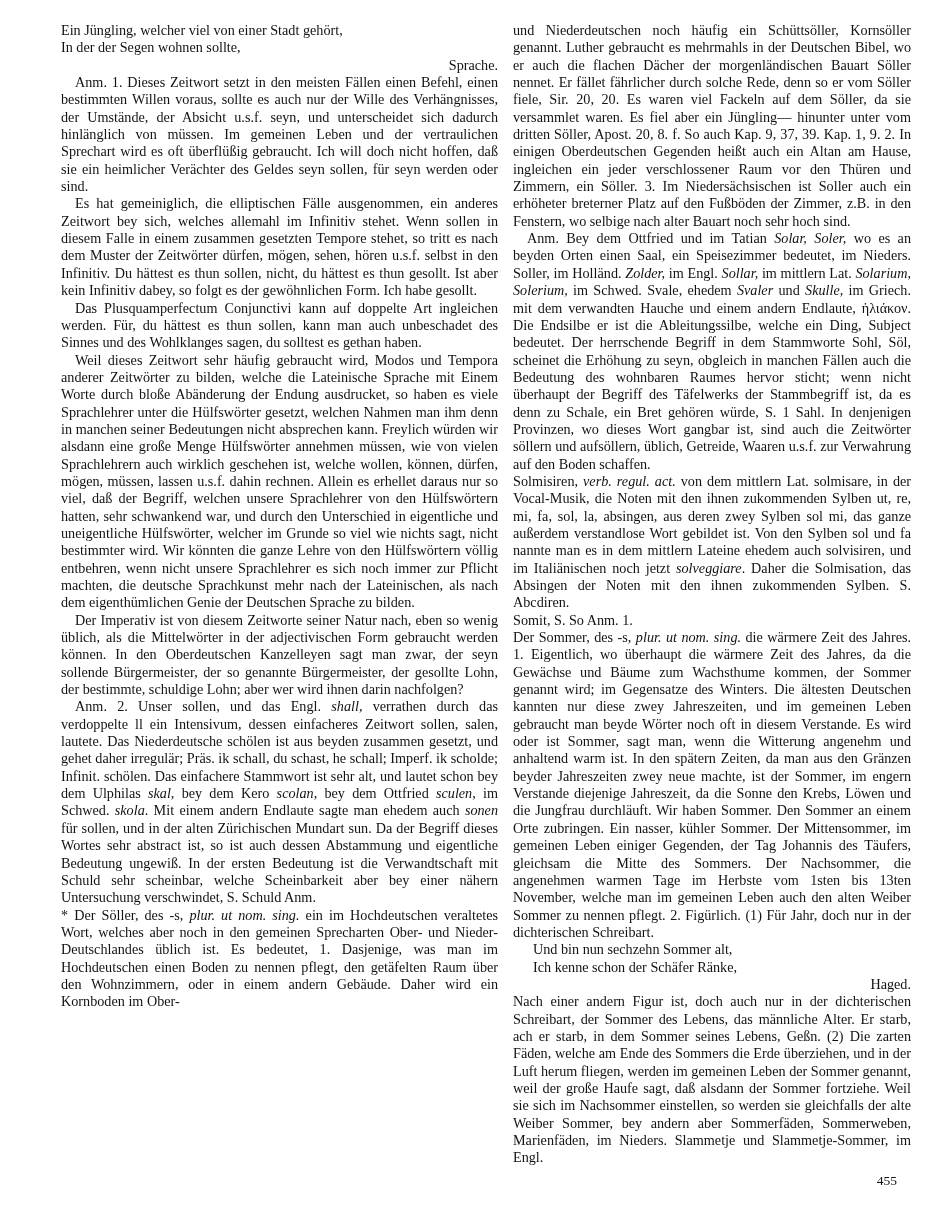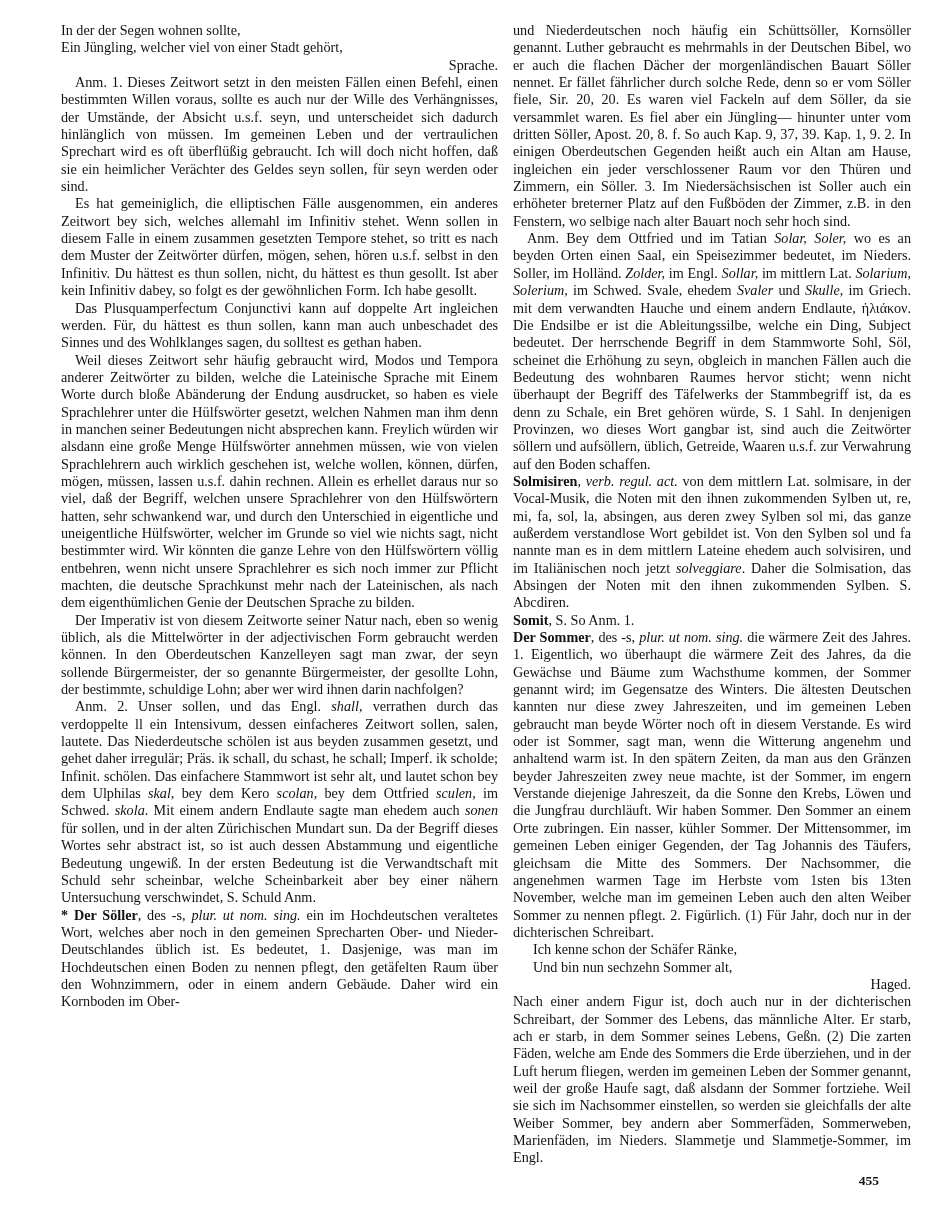--- a/index.html
+++ b/index.html
@@ -11,47 +11,46 @@
   }
   .col{position:absolute;top:22px;text-align:justify;}
   #col-left{left:61px;width:437px;}
   #col-right{left:513px;width:398px;}
   p.block{margin:0;padding:0;}
   .p-indent{text-indent:14px;}
   .p-flush{text-indent:0;}
   .verse{text-align:left;padding-left:28px;}
   #col-right .verse{padding-left:20px;}
   .attribution{text-align:right;padding-right:6px;}
-  .b{font-weight:700;}
+  .b{font-weight:400;}
   .i{font-style:italic;}
   #page-number{
-    position:absolute;top:1172px;left:819px;width:60px;text-align:right;
+    position:absolute;top:1172px;left:837px;width:60px;text-align:right;
     font-size:13.5px;
-    font-weight:bold;
   }
 </style>
 </head>
 <body>
 
 <div class="col" id="col-left">
+    <p class="block verse"><span>Ein Jüngling, welcher viel von einer Stadt gehört,</span></p>
     <p class="block verse"><span>In der der Segen wohnen sollte,</span></p>
-    <p class="block verse"><span>Ein Jüngling, welcher viel von einer Stadt gehört,</span></p>
     <p class="block attribution"><span>Sprache.</span></p>
     <p class="block p-indent"><span>Anm. 1. Dieses Zeitwort setzt in den meisten Fällen einen Befehl, einen bestimmten Willen voraus, sollte es auch nur der Wille des Verhängnisses, der Umstände, der Absicht u.s.f. seyn, und unterscheidet sich dadurch hinlänglich von müssen. Im gemeinen Leben und der vertraulichen Sprechart wird es oft überflüßig gebraucht. Ich will doch nicht hoffen, daß sie ein heimlicher Verächter des Geldes seyn sollen, für seyn werden oder sind.</span></p>
     <p class="block p-indent"><span>Es hat gemeiniglich, die elliptischen Fälle ausgenommen, ein anderes Zeitwort bey sich, welches allemahl im Infinitiv stehet. Wenn sollen in diesem Falle in einem zusammen gesetzten Tempore stehet, so tritt es nach dem Muster der Zeitwörter dürfen, mögen, sehen, hören u.s.f. selbst in den Infinitiv. Du hättest es thun sollen, nicht, du hättest es thun gesollt. Ist aber kein Infinitiv dabey, so folgt es der gewöhnlichen Form. Ich habe gesollt.</span></p>
     <p class="block p-indent"><span>Das Plusquamperfectum Conjunctivi kann auf doppelte Art ingleichen werden. Für, du hättest es thun sollen, kann man auch unbeschadet des Sinnes und des Wohlklanges sagen, du solltest es gethan haben.</span></p>
     <p class="block p-indent"><span>Weil dieses Zeitwort sehr häufig gebraucht wird, Modos und Tempora anderer Zeitwörter zu bilden, welche die Lateinische Sprache mit Einem Worte durch bloße Abänderung der Endung ausdrucket, so haben es viele Sprachlehrer unter die Hülfswörter gesetzt, welchen Nahmen man ihm denn in manchen seiner Bedeutungen nicht absprechen kann. Freylich würden wir alsdann eine große Menge Hülfswörter annehmen müssen, wie von vielen Sprachlehrern auch wirklich geschehen ist, welche wollen, können, dürfen, mögen, müssen, lassen u.s.f. dahin rechnen. Allein es erhellet daraus nur so viel, daß der Begriff, welchen unsere Sprachlehrer von den Hülfswörtern hatten, sehr schwankend war, und durch den Unterschied in eigentliche und uneigentliche Hülfswörter, welcher im Grunde so viel wie nichts sagt, nicht bestimmter wird. Wir könnten die ganze Lehre von den Hülfswörtern völlig entbehren, wenn nicht unsere Sprachlehrer es sich noch immer zur Pflicht machten, die deutsche Sprachkunst mehr nach der Lateinischen, als nach dem eigenthümlichen Genie der Deutschen Sprache zu bilden.</span></p>
     <p class="block p-indent"><span>Der Imperativ ist von diesem Zeitworte seiner Natur nach, eben so wenig üblich, als die Mittelwörter in der adjectivischen Form gebraucht werden können. In den Oberdeutschen Kanzelleyen sagt man zwar, der seyn sollende Bürgermeister, der so genannte Bürgermeister, der gesollte Lohn, der bestimmte, schuldige Lohn; aber wer wird ihnen darin nachfolgen?</span></p>
     <p class="block p-indent"><span>Anm. 2. Unser sollen, und das Engl. </span><span class="i">shall</span><span>, verrathen durch das verdoppelte ll ein Intensivum, dessen einfacheres Zeitwort sollen, salen, lautete. Das Niederdeutsche schölen ist aus beyden zusammen gesetzt, und gehet daher irregulär; Präs. ik schall, du schast, he schall; Imperf. ik scholde; Infinit. schölen. Das einfachere Stammwort ist sehr alt, und lautet schon bey dem Ulphilas </span><span class="i">skal</span><span>, bey dem Kero </span><span class="i">scolan</span><span>, bey dem Ottfried </span><span class="i">sculen</span><span>, im Schwed. </span><span class="i">skola</span><span>. Mit einem andern Endlaute sagte man ehedem auch </span><span class="i">sonen</span><span> für sollen, und in der alten Zürichischen Mundart sun. Da der Begriff dieses Wortes sehr abstract ist, so ist auch dessen Abstammung und eigentliche Bedeutung ungewiß. In der ersten Bedeutung ist die Verwandtschaft mit Schuld sehr scheinbar, welche Scheinbarkeit aber bey einer nähern Untersuchung verschwindet, S. Schuld Anm.</span></p>
     <p class="block p-flush"><span class="b">* Der Söller</span><span>, des -s, </span><span class="i">plur. ut nom. sing.</span><span> ein im Hochdeutschen veraltetes Wort, welches aber noch in den gemeinen Sprecharten Ober- und Nieder-Deutschlandes üblich ist. Es bedeutet, 1. Dasjenige, was man im Hochdeutschen einen Boden zu nennen pflegt, den getäfelten Raum über den Wohnzimmern, oder in einem andern Gebäude. Daher wird ein Kornboden im Ober-</span></p>
   </div>
 <div class="col" id="col-right">
     <p class="block p-flush"><span>und Niederdeutschen noch häufig ein Schüttsöller, Kornsöller genannt. Luther gebraucht es mehrmahls in der Deutschen Bibel, wo er auch die flachen Dächer der morgenländischen Bauart Söller nennet. Er fället fährlicher durch solche Rede, denn so er vom Söller fiele, Sir. 20, 20. Es waren viel Fackeln auf dem Söller, da sie versammlet waren. Es fiel aber ein Jüngling— hinunter unter vom dritten Söller, Apost. 20, 8. f. So auch Kap. 9, 37, 39. Kap. 1, 9. 2. In einigen Oberdeutschen Gegenden heißt auch ein Altan am Hause, ingleichen ein jeder verschlossener Raum vor den Thüren und Zimmern, ein Söller. 3. Im Niedersächsischen ist Soller auch ein erhöheter breterner Platz auf den Fußböden der Zimmer, z.B. in den Fenstern, wo selbige nach alter Bauart noch sehr hoch sind.</span></p>
     <p class="block p-indent"><span>Anm. Bey dem Ottfried und im Tatian </span><span class="i">Solar, Soler,</span><span> wo es an beyden Orten einen Saal, ein Speisezimmer bedeutet, im Nieders. Soller, im Holländ. </span><span class="i">Zolder,</span><span> im Engl. </span><span class="i">Sollar,</span><span> im mittlern Lat. </span><span class="i">Solarium, Solerium,</span><span> im Schwed. Svale, ehedem </span><span class="i">Svaler</span><span> und </span><span class="i">Skulle,</span><span> im Griech. mit dem verwandten Hauche und einem andern Endlaute, ἡλιάκον. Die Endsilbe er ist die Ableitungssilbe, welche ein Ding, Subject bedeutet. Der herrschende Begriff in dem Stammworte Sohl, Söl, scheinet die Erhöhung zu seyn, obgleich in manchen Fällen auch die Bedeutung des wohnbaren Raumes hervor sticht; wenn nicht überhaupt der Begriff des Täfelwerks der Stammbegriff ist, da es denn zu Schale, ein Bret gehören würde, S. 1 Sahl. In denjenigen Provinzen, wo dieses Wort gangbar ist, sind auch die Zeitwörter söllern und aufsöllern, üblich, Getreide, Waaren u.s.f. zur Verwahrung auf den Boden schaffen.</span></p>
     <p class="block p-flush"><span class="b">Solmisiren</span><span>, </span><span class="i">verb. regul. act.</span><span> von dem mittlern Lat. solmisare, in der Vocal-Musik, die Noten mit den ihnen zukommenden Sylben ut, re, mi, fa, sol, la, absingen, aus deren zwey Sylben sol mi, das ganze außerdem verstandlose Wort gebildet ist. Von den Sylben sol und fa nannte man es in dem mittlern Lateine ehedem auch solvisiren, und im Italiänischen noch jetzt </span><span class="i">solveggiare</span><span>. Daher die Solmisation, das Absingen der Noten mit den ihnen zukommenden Sylben. S. Abcdiren.</span></p>
     <p class="block p-flush"><span class="b">Somit</span><span>, S. So Anm. 1.</span></p>
     <p class="block p-flush"><span class="b">Der Sommer</span><span>, des -s, </span><span class="i">plur. ut nom. sing.</span><span> die wärmere Zeit des Jahres. 1. Eigentlich, wo überhaupt die wärmere Zeit des Jahres, da die Gewächse und Bäume zum Wachsthume kommen, der Sommer genannt wird; im Gegensatze des Winters. Die ältesten Deutschen kannten nur diese zwey Jahreszeiten, und im gemeinen Leben gebraucht man beyde Wörter noch oft in diesem Verstande. Es wird oder ist Sommer, sagt man, wenn die Witterung angenehm und anhaltend warm ist. In den spätern Zeiten, da man aus den Gränzen beyder Jahreszeiten zwey neue machte, ist der Sommer, im engern Verstande diejenige Jahreszeit, da die Sonne den Krebs, Löwen und die Jungfrau durchläuft. Wir haben Sommer. Den Sommer an einem Orte zubringen. Ein nasser, kühler Sommer. Der Mittensommer, im gemeinen Leben einiger Gegenden, der Tag Johannis des Täufers, gleichsam die Mitte des Sommers. Der Nachsommer, die angenehmen warmen Tage im Herbste vom 1sten bis 13ten November, welche man im gemeinen Leben auch den alten Weiber Sommer zu nennen pflegt. 2. Figürlich. (1) Für Jahr, doch nur in der dichterischen Schreibart.</span></p>
+    <p class="block verse"><span>Und bin nun sechzehn Sommer alt,</span></p>
     <p class="block verse"><span>Ich kenne schon der Schäfer Ränke,</span></p>
-    <p class="block verse"><span>Und bin nun sechzehn Sommer alt,</span></p>
     <p class="block attribution"><span>Haged.</span></p>
     <p class="block p-flush"><span>Nach einer andern Figur ist, doch auch nur in der dichterischen Schreibart, der Sommer des Lebens, das männliche Alter. Er starb, ach er starb, in dem Sommer seines Lebens, Geßn. (2) Die zarten Fäden, welche am Ende des Sommers die Erde überziehen, und in der Luft herum fliegen, werden im gemeinen Leben der Sommer genannt, weil der große Haufe sagt, daß alsdann der Sommer fortziehe. Weil sie sich im Nachsommer einstellen, so werden sie gleichfalls der alte Weiber Sommer, bey andern aber Sommerfäden, Sommerweben, Marienfäden, im Nieders. Slammetje und Slammetje-Sommer, im Engl.</span></p>
   </div>
 <div id="page-number">455</div>
 
 </body></html>

